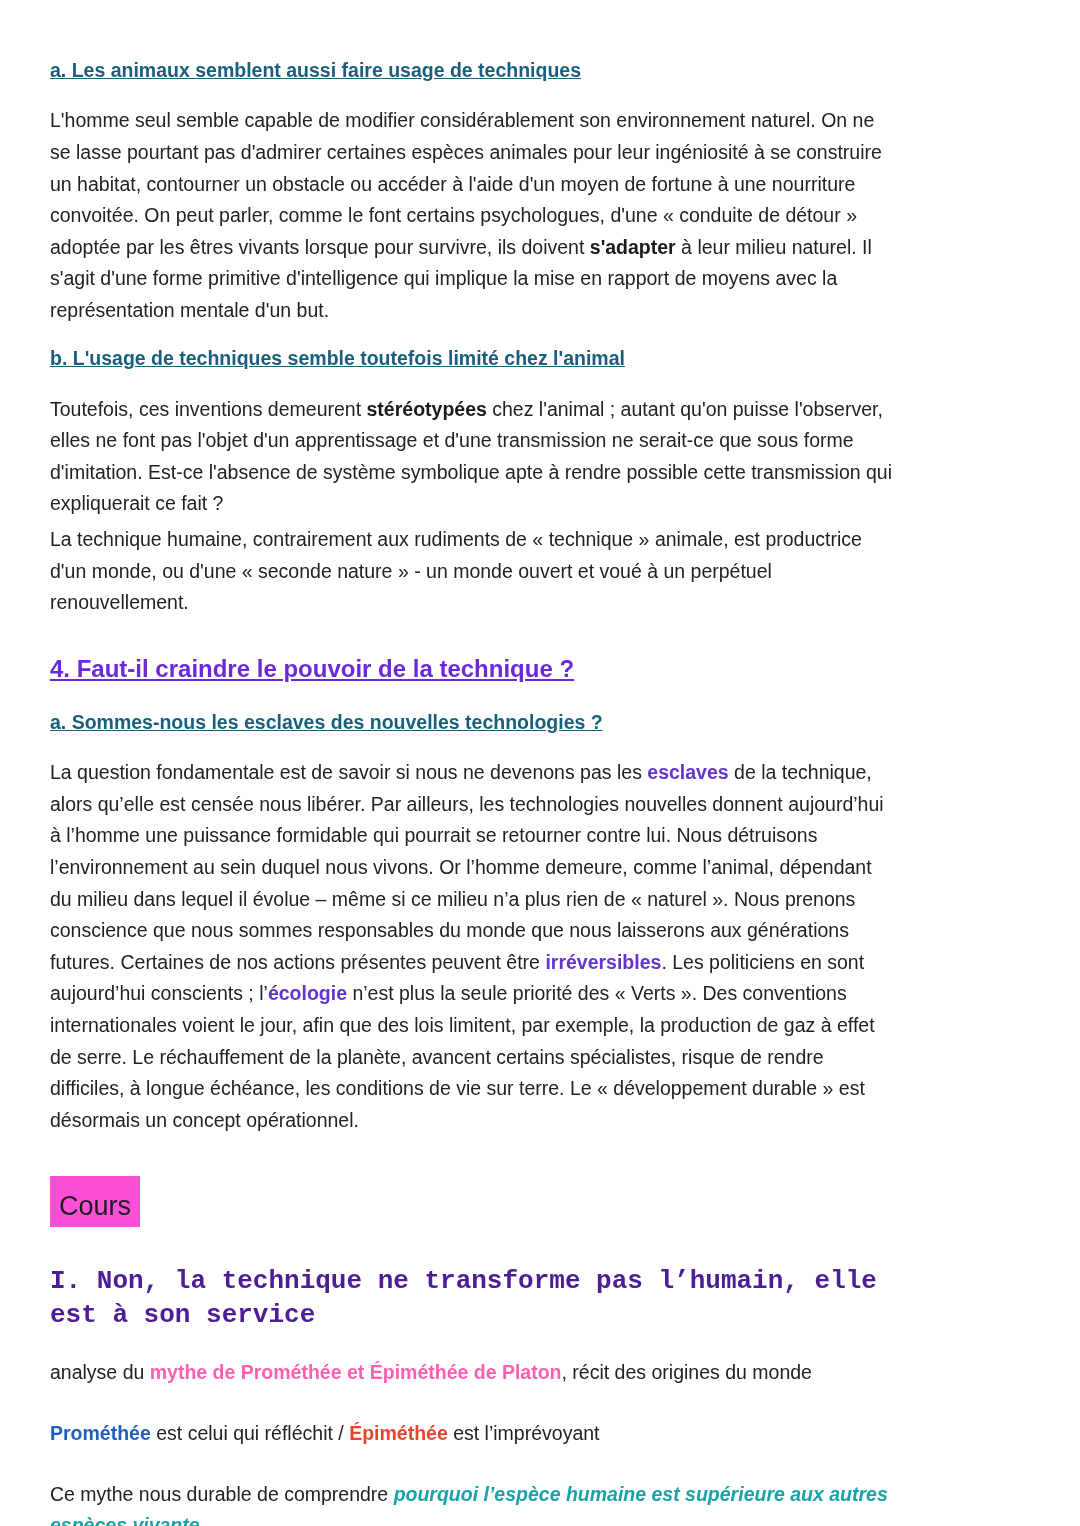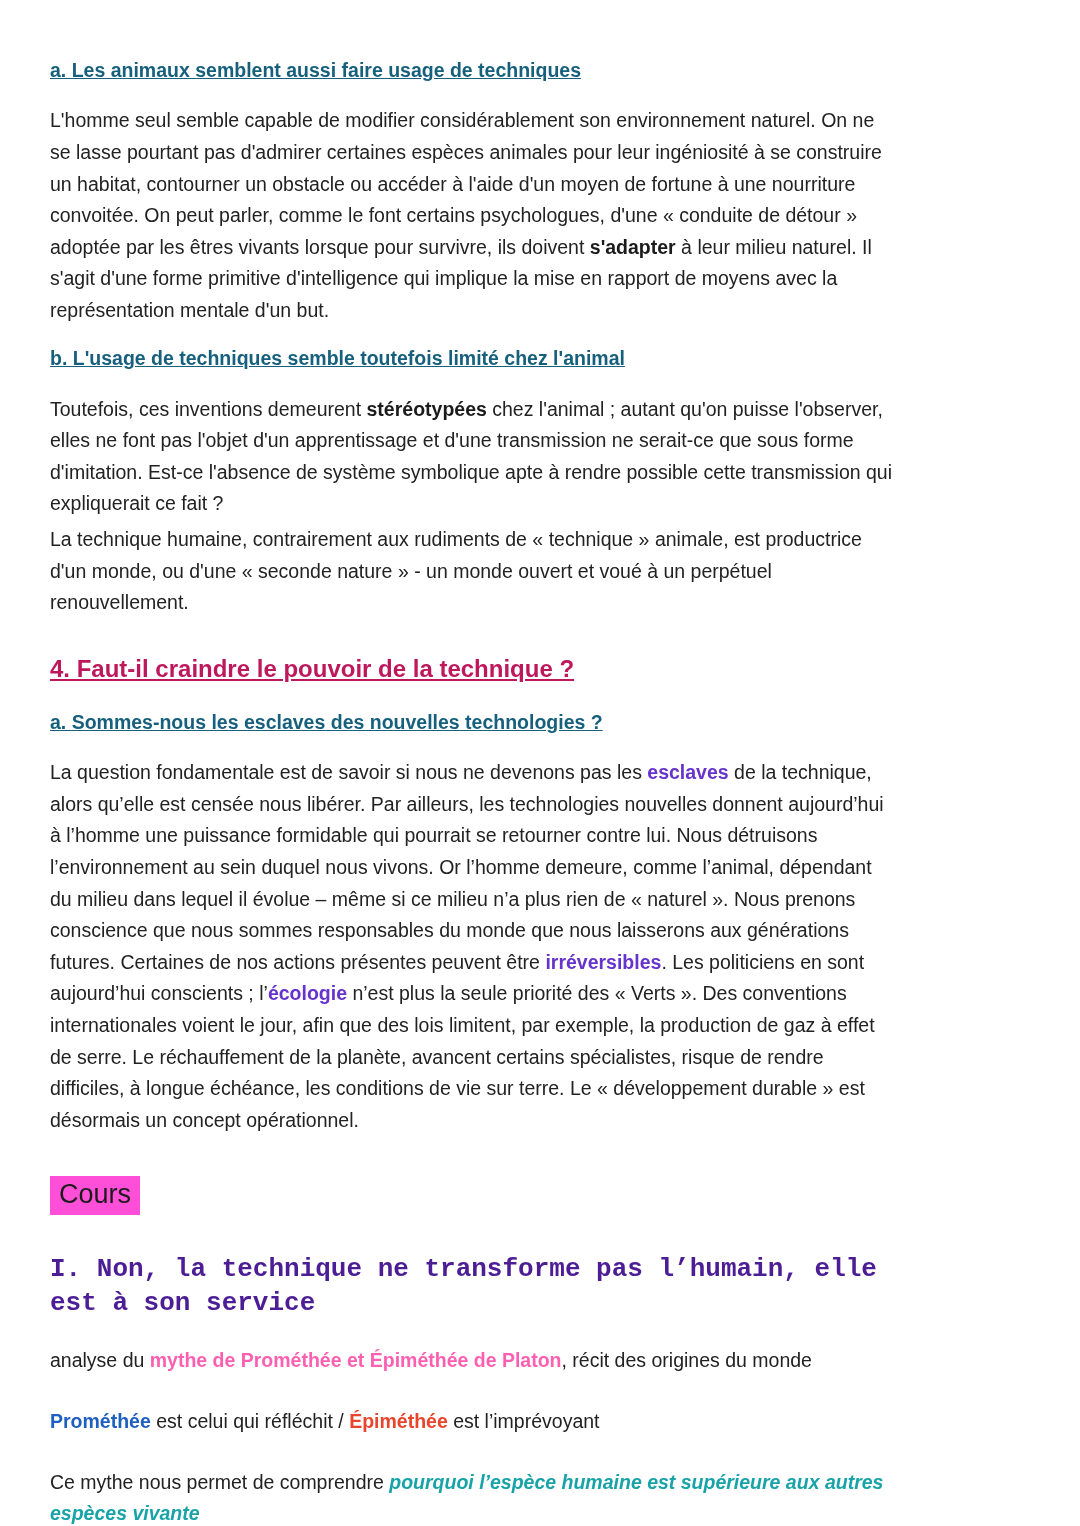--- a/index.html
+++ b/index.html
@@ -26,21 +26,21 @@
     color: #17607d;
     text-decoration: underline;
     margin: 18px 0 22px 0;
     line-height: 1.3;
   }
   .h-sub.tight {
   }
   .h-section {
     font-size: 24px;
     font-weight: bold;
-    color: #be185d;
+    color: #6d28d9;
     text-decoration: underline;
     margin: 34px 0 26px 0;
     line-height: 1.3;
   }
   p.body {
     font-size: 19.5px;
     line-height: 1.62;
     margin: 0 0 20px 0;
     color: #222222;
     text-align: left;
@@ -52,21 +52,21 @@
   .purple {
     color: #6633cc;
     font-weight: bold;
   }
   .cours-badge {
     display: inline-block;
     background: #ff4fd8;
     color: #1b1b1b;
     font-size: 27px;
     line-height: 1.15;
-    padding: 3px 9px 5px 9px;
+    padding: 15px 9px 5px 9px;
     margin: 20px 0 14px 0;
     font-family: "Liberation Sans", sans-serif;
   }
   .h-roman {
     font-size: 26px;
     font-weight: bold;
     color: #4c1d95;
     margin: 24px 0 24px 0;
     line-height: 1.3;
     font-family: Liberation Mono, monospace;
@@ -126,15 +126,15 @@
     <span class="cours-badge">Cours</span>
   </div>
 
   <h2 class="h-roman">I. Non, la technique ne transforme pas l’humain, elle est à son service</h2>
 
 
   <p class="note"><span>analyse du </span><span class="pink-bold">mythe de Prométhée et Épiméthée de Platon</span><span>, récit des origines du monde</span></p>
 
   <p class="note"><span class="blue-bold">Prométhée</span><span> est celui qui réfléchit / </span><span class="red-bold">Épiméthée</span><span> est l’imprévoyant</span></p>
 
-  <p class="note"><span>Ce mythe nous permet de comprendre </span><span class="teal-bolditalic">pourquoi l’espèce humaine est supérieure aux autres espèces vivante</span></p>
+  <p class="note"><span>Ce mythe nous durable de comprendre </span><span class="teal-bolditalic">pourquoi l’espèce humaine est supérieure aux autres espèces vivante</span></p>
 
 </div>
 
 </body></html>

